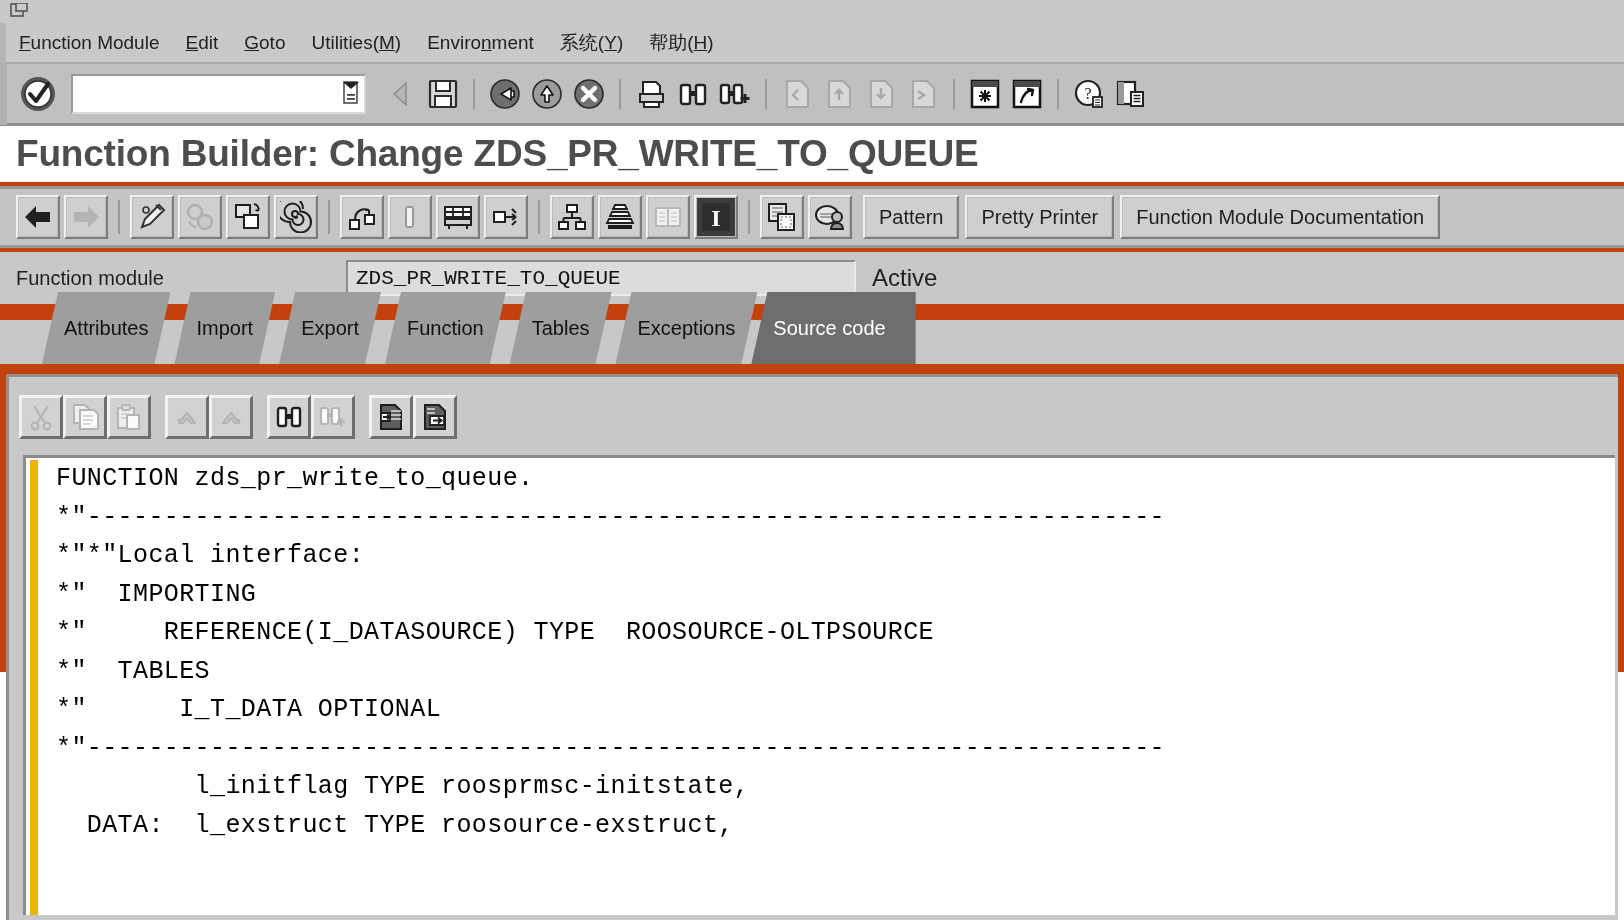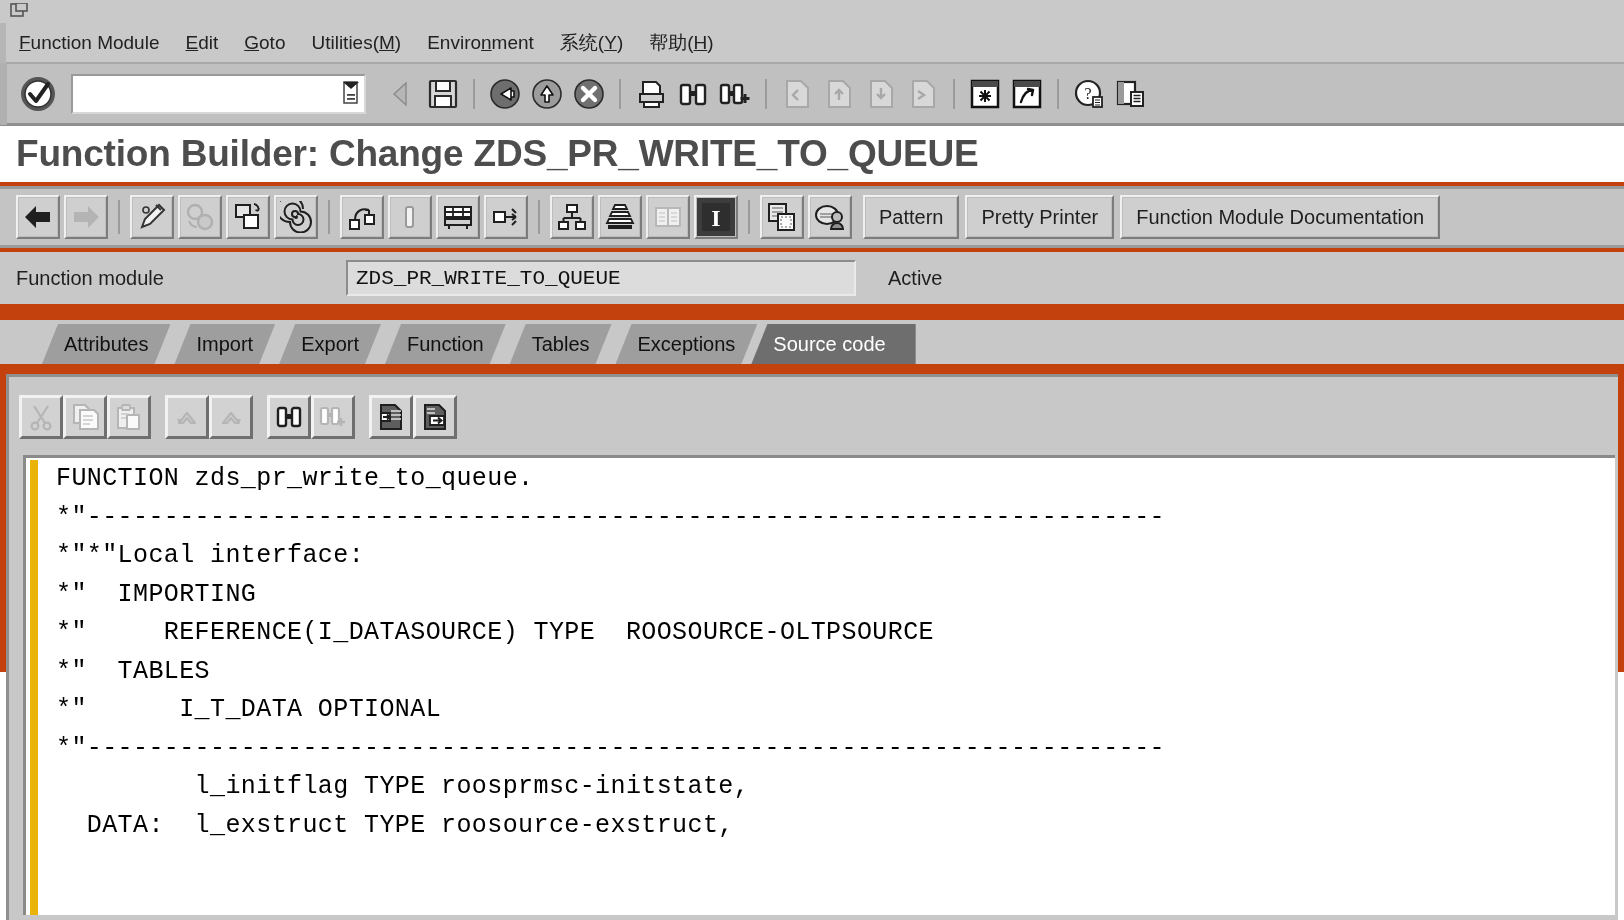--- a/index.html
+++ b/index.html
@@ -207,42 +207,42 @@
     font-family: "Liberation Mono", monospace;
     font-size: 21px;
     color: #111;
     padding: 12px 8px;
     line-height: 32px;
     box-sizing: border-box;
     flex: 0 0 auto;
     outline: none;
   }
   .fm-status {
-    font-size: 20px;
+    font-size: 24px;
     color: #1f1f1f;
-    margin-left: 32px;
+    margin-left: 16px;
     flex: 0 0 auto;
   }
 
   
   .tabstrip {
     position: absolute;
     left: 0; top: 320px;
     width: 1624px; height: 44px;
     background: #c8c8c8;
     display: flex;
     align-items: flex-end;
   }
   .tab {
     height: 40px;
     background: #9e9e9e;
     color: #111;
     font-size: 20px;
     display: flex; align-items: center; justify-content: center;
-    padding: 0 22px;
+    padding: 16px 22px;
     margin-right: 4px;
     position: relative;
     white-space: nowrap;
     clip-path: polygon(16px 0, 100% 0, calc(100% - 16px) 100%, 0 100%);
     cursor: default;
   }
   .tab.first { margin-left: 42px; }
   .tab.active {
     background: #6e6e6e;
     color: #ffffff;

